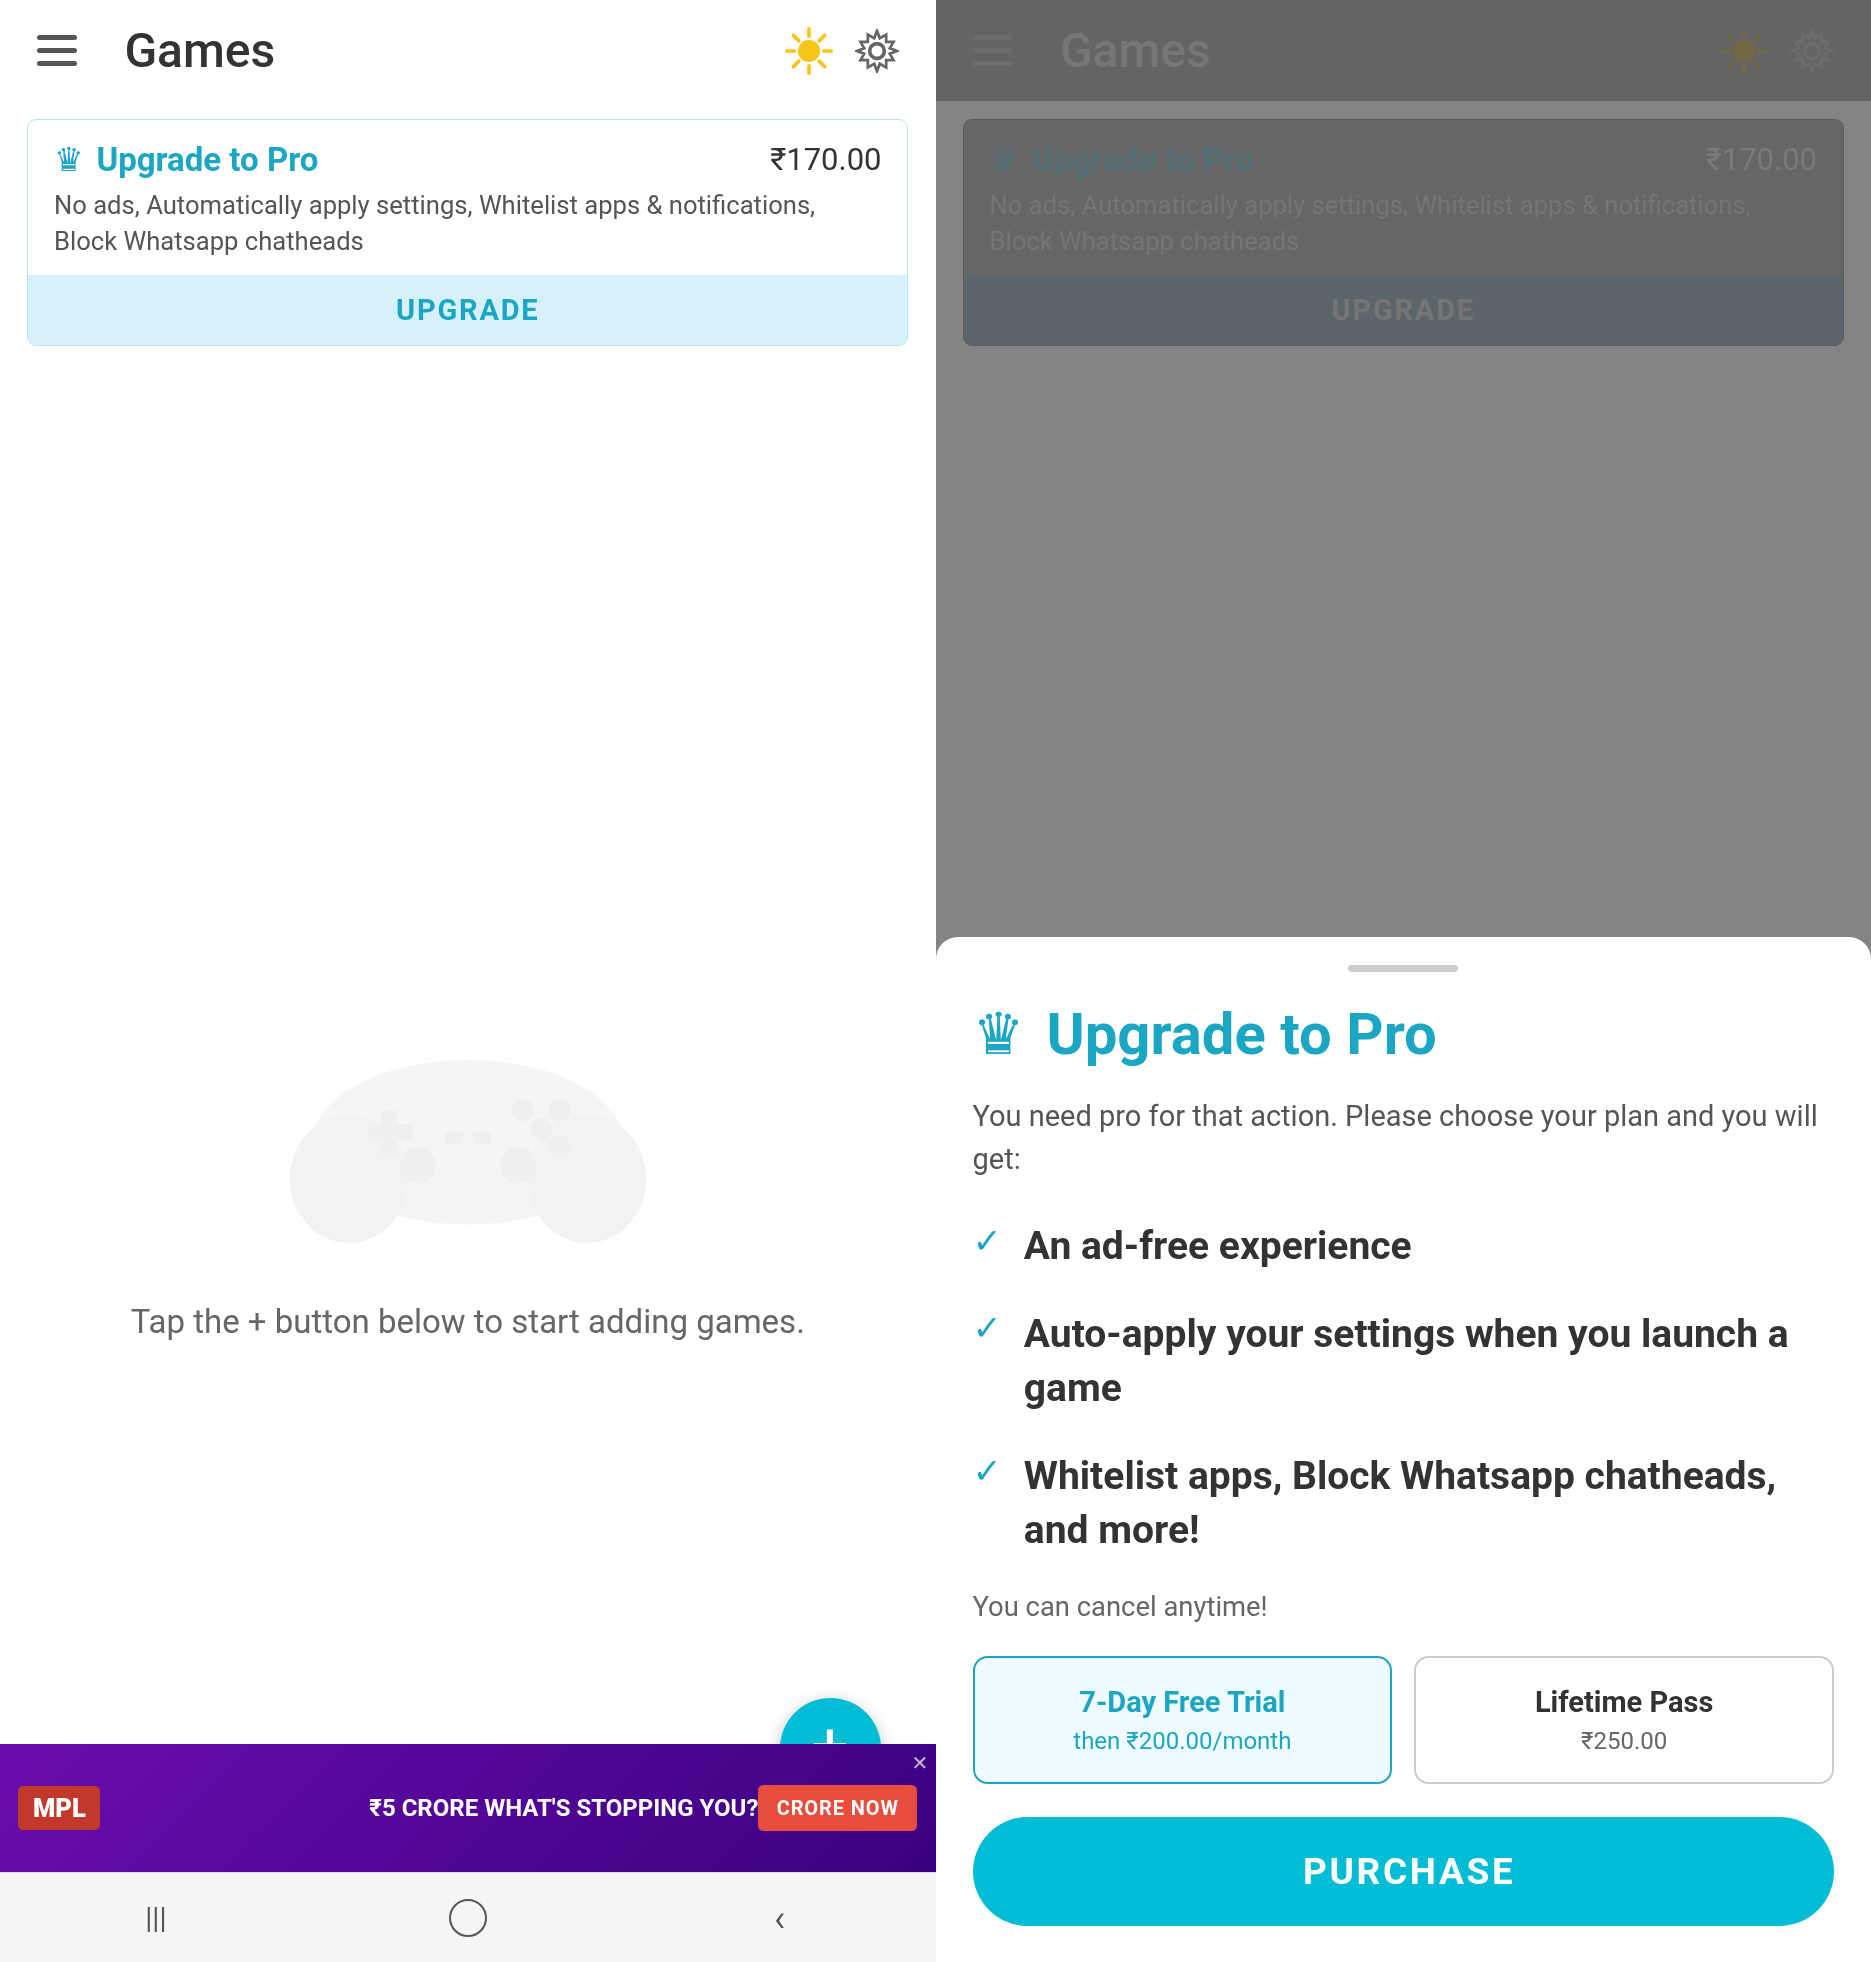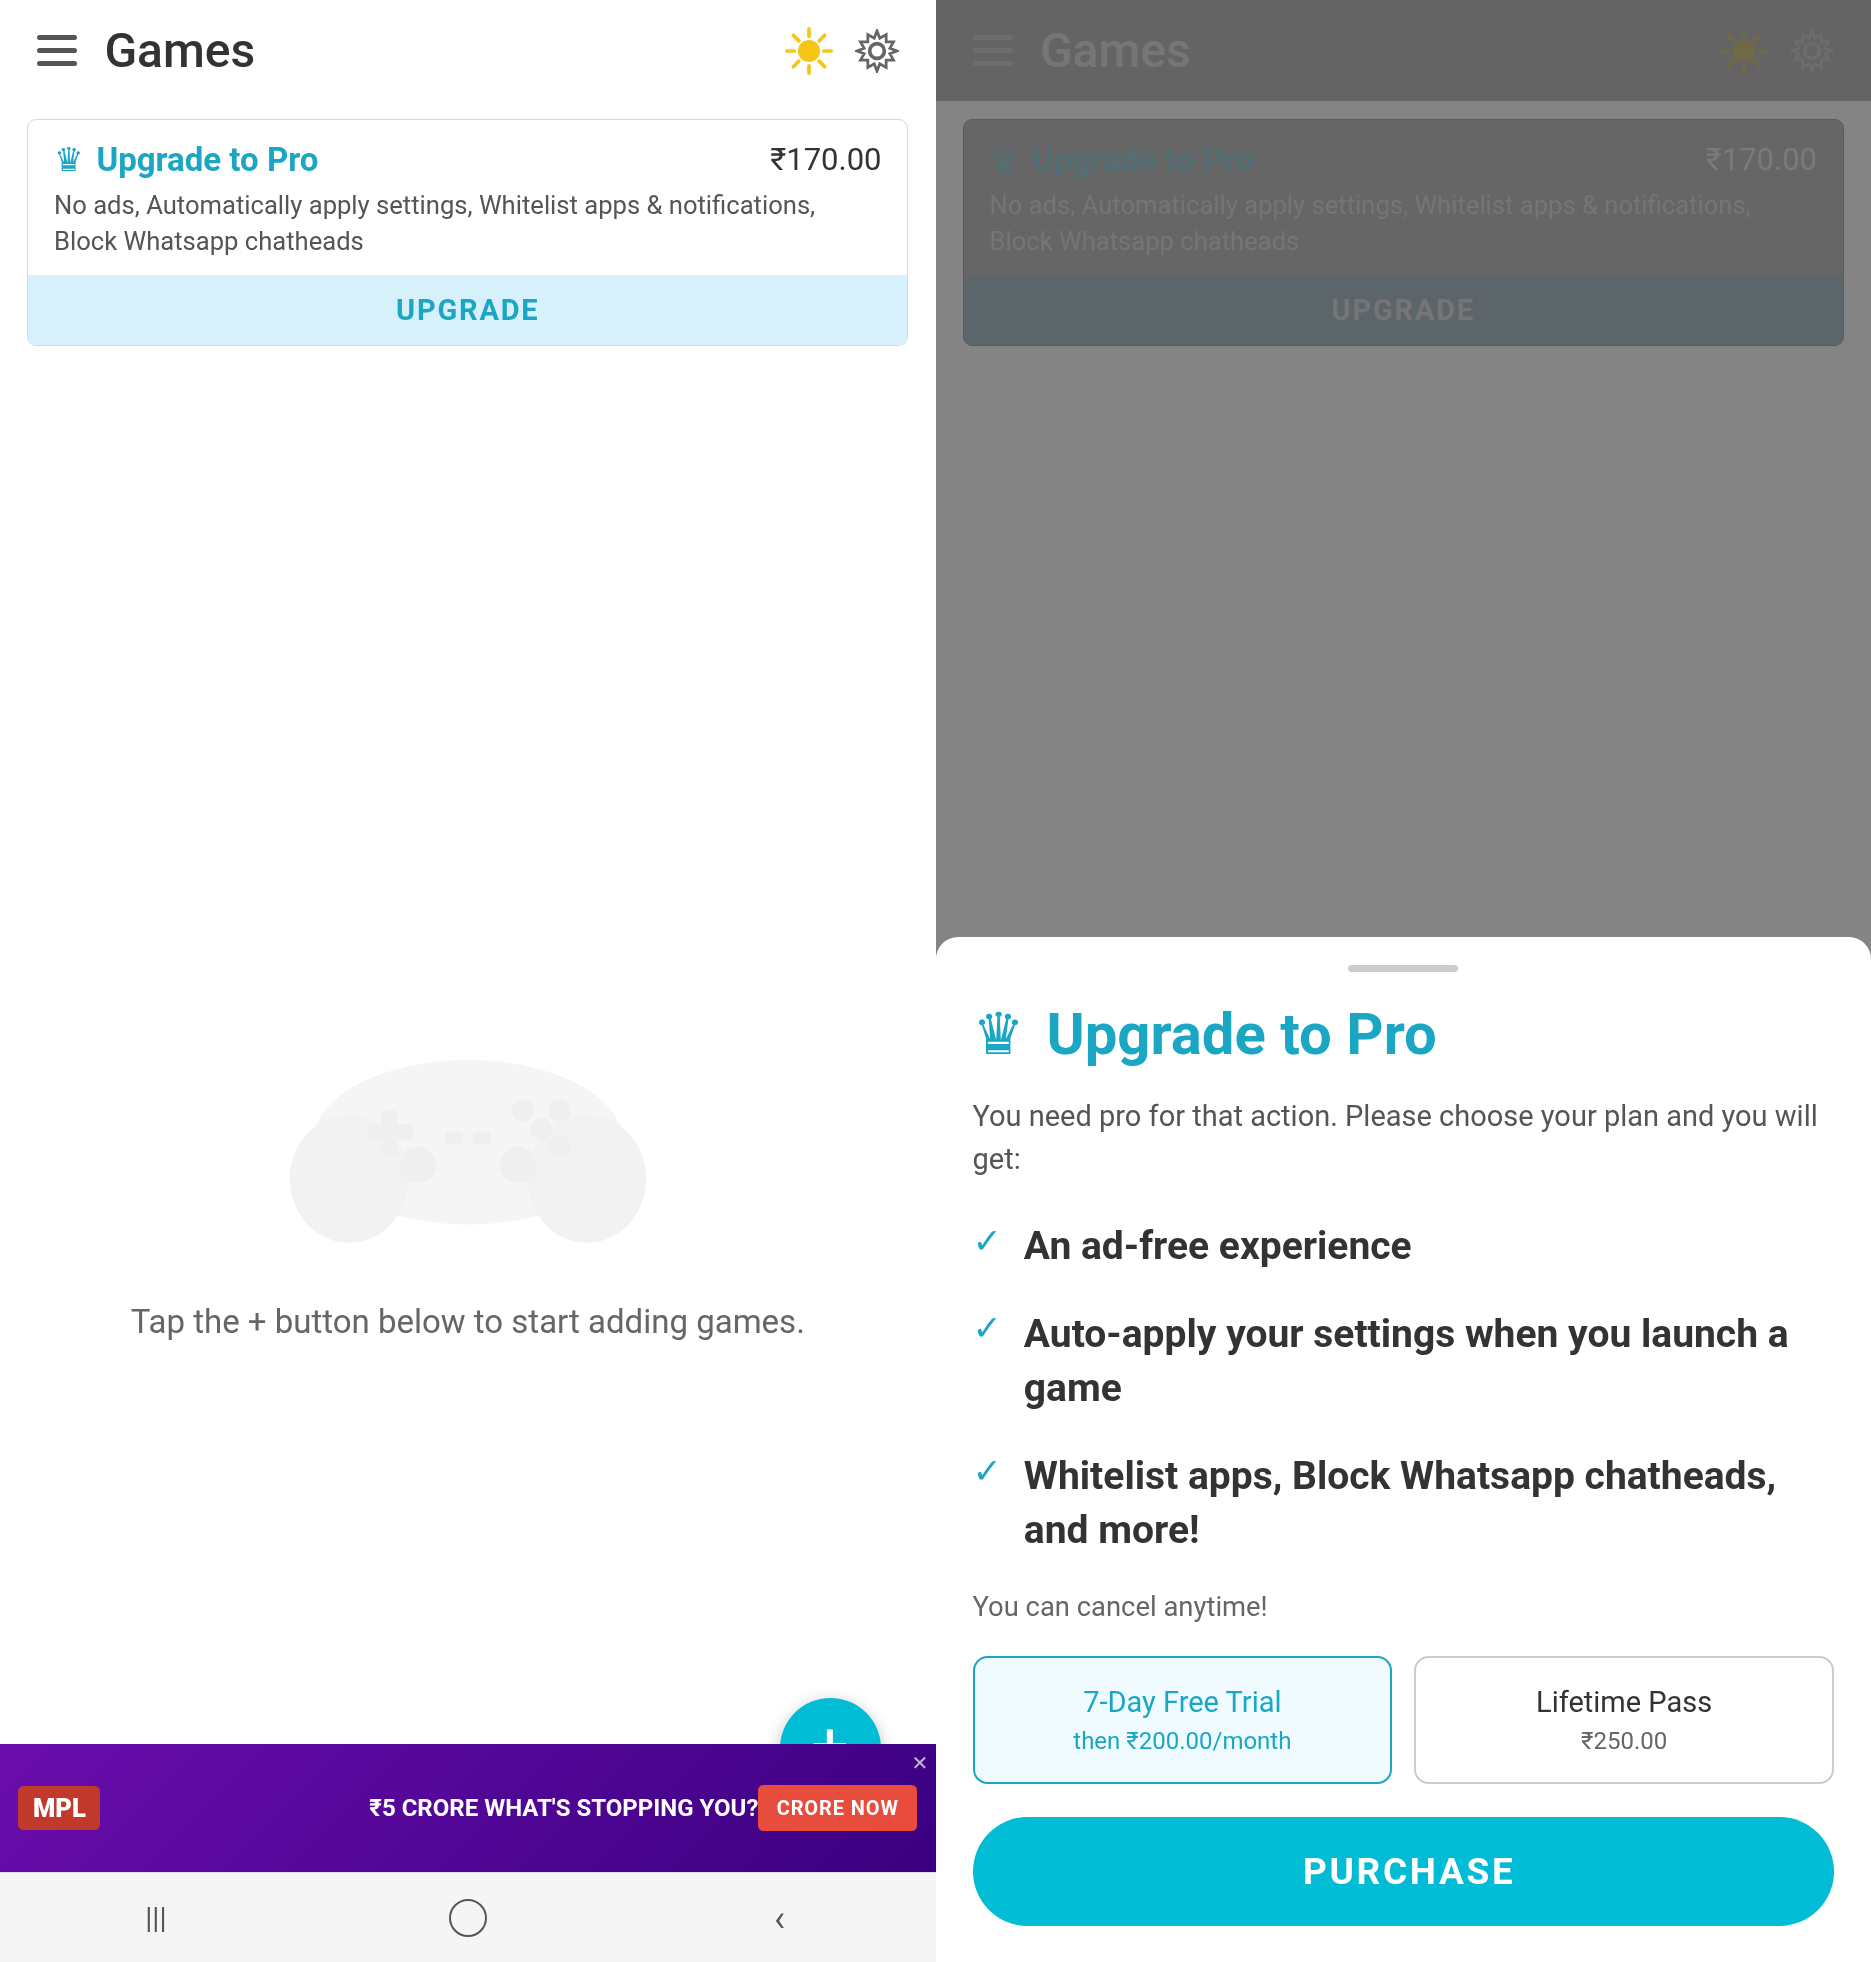--- a/index.html
+++ b/index.html
@@ -33,20 +33,21 @@
       position: relative;
     }
 
     
     .top-bar {
       display: flex;
       align-items: center;
       padding: 33px 37px;
       background: #ffffff;
       height: 101px;
+      gap: 20px;
     }
     .hamburger-icon {
       width: 40px;
       height: 31px;
       display: flex;
       flex-direction: column;
       justify-content: space-between;
       cursor: pointer;
     }
     .hamburger-icon span {
@@ -335,21 +336,21 @@
       padding: 27.4px 18.3px;
       text-align: center;
       cursor: pointer;
     }
     .plan-card.selected {
       border-color: #1ba6c4;
       background: #f0fbff;
     }
     .plan-card-title {
       font-size: 29px;
-      font-weight: 400;
+      font-weight: 700;
       color: #333;
       margin-bottom: 7.3px;
     }
     .plan-card-sub {
       font-size: 24px;
       color: #666;
     }
     .plan-card.selected .plan-card-title {
       color: #1ba6c4;
     }

